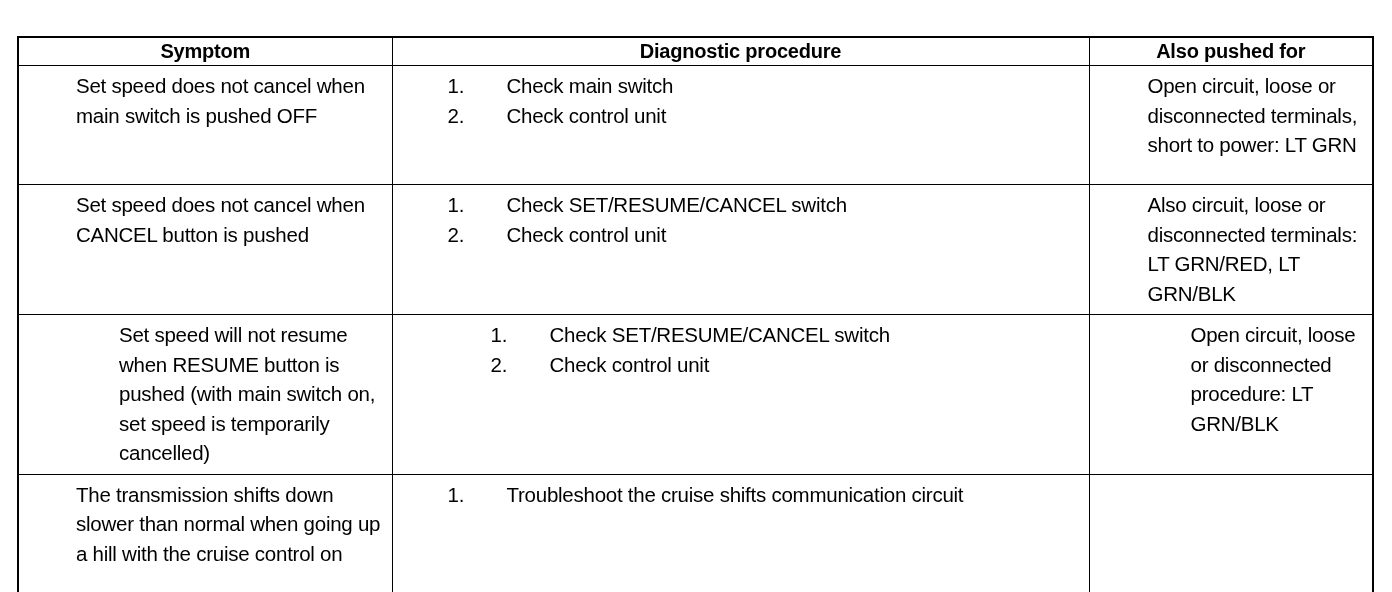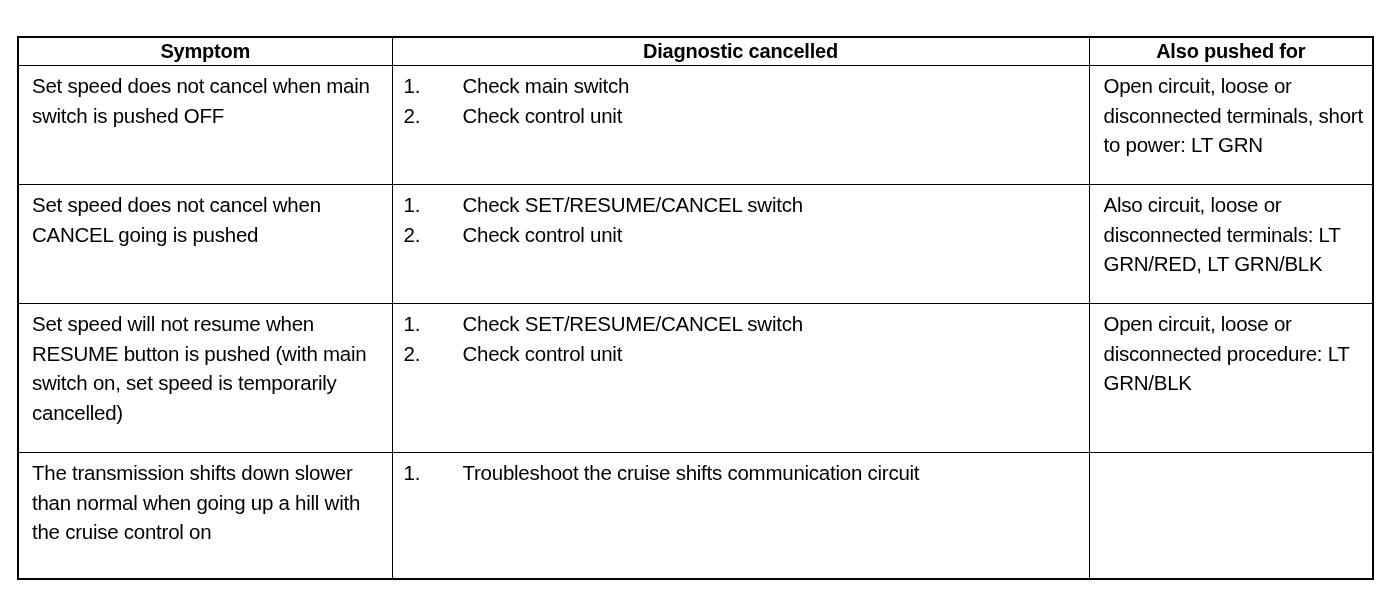--- a/index.html
+++ b/index.html
@@ -57,34 +57,35 @@
     line-height: 27px;
     padding: 0 4px;
     white-space: nowrap;
   }
 
   .cell-inner {
     padding: 5px 8px 6px 12px;
     font-size: 20.5px;
     line-height: 29.5px;
     letter-spacing: -0.25px;
+    margin-left: 44px;
   }
 
   .cell-symptom .cell-inner { padding-left: 13px; padding-right: 4px; }
   .cell-also .cell-inner    { padding-left: 14px; padding-right: 4px; }
 
   .cell-symptom p,
   .cell-also p {
     margin: 0;
   }
 
   
   tr.r0 td { height: 118px; }
   tr.r1 td { height: 118px; }
-  tr.r2 td { height: 148px; }
+  tr.r2 td { height: 148px; padding-left: 43px; }
   tr.r3 td { height: 125px; }
 
   
   ol.proc-list {
     margin: 0;
     padding: 0;
     list-style: none;
   }
   ol.proc-list li {
     position: relative;
@@ -116,21 +117,21 @@
   <table class="diag-table">
     <colgroup>
       <col class="c-symptom">
       <col class="c-proc">
       <col class="c-also">
     </colgroup>
 
     <thead>
       <tr>
         <th>Symptom</th>
-        <th>Diagnostic cancelled</th>
+        <th>Diagnostic procedure</th>
         <th>Also pushed for</th>
       </tr>
     </thead>
 
     <tbody>
 
       <tr class="r0">
         <td class="cell-symptom">
           <div class="cell-inner">
             <p>Set speed does not cancel when main switch is pushed OFF</p>
@@ -153,21 +154,21 @@
         <td class="cell-also">
           <div class="cell-inner">
             <p>Open circuit, loose or disconnected terminals, short to power: LT GRN</p>
           </div>
         </td>
       </tr>
 
       <tr class="r1">
         <td class="cell-symptom">
           <div class="cell-inner">
-            <p>Set speed does not cancel when CANCEL going is pushed</p>
+            <p>Set speed does not cancel when CANCEL button is pushed</p>
           </div>
         </td>
         <td class="cell-proc">
           <div class="cell-inner">
             <ol class="proc-list">
               <li>
                 <span class="num">1.</span>
                 <span class="txt">Check SET/RESUME/CANCEL switch</span>
               </li>
               <li>

